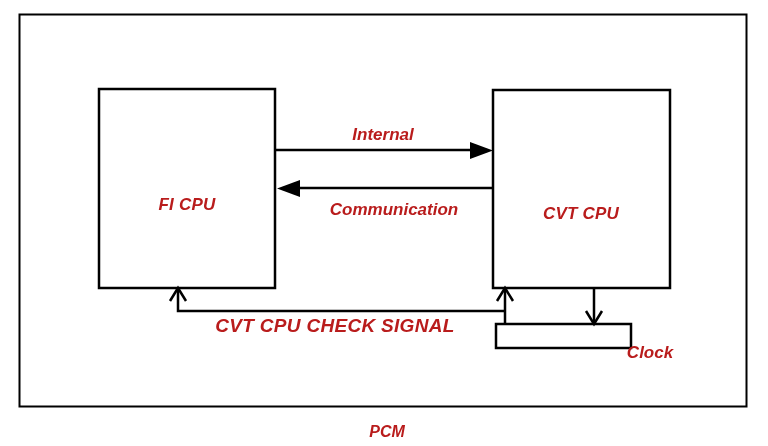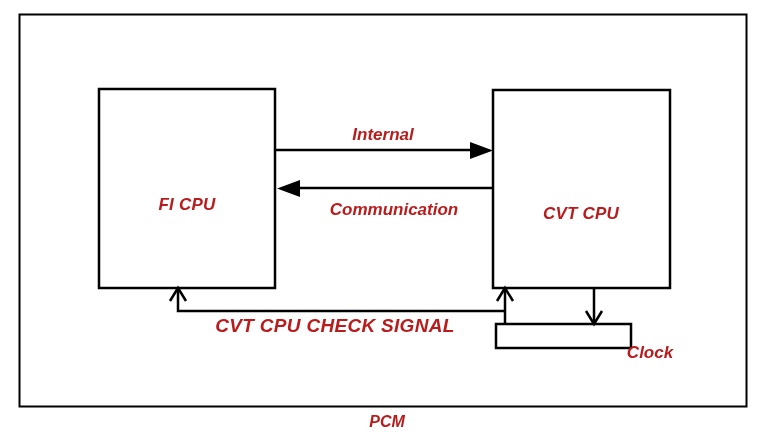--- a/index.html
+++ b/index.html
@@ -88,15 +88,15 @@
 
   <div class="lbl lbl-center edge-label" style="left:383px; top:134px;">Internal</div>
 
   <div class="lbl lbl-center edge-label" style="left:394px; top:209px;">Communication</div>
 
   <div class="lbl lbl-center signal-label" style="left:335px; top:325px;">CVT CPU CHECK SIGNAL</div>
 
   <div class="lbl lbl-center edge-label" style="left:650px; top:308px;margin-top:44px;">Clock</div>
 
 
-  <div class="lbl lbl-center outer-label" style="left:387px; top:422px;text-align:right;">PCM</div>
+  <div class="lbl lbl-center outer-label" style="left:387px; top:432px;text-align:right;">PCM</div>
 
 </div>
 
 </body></html>

